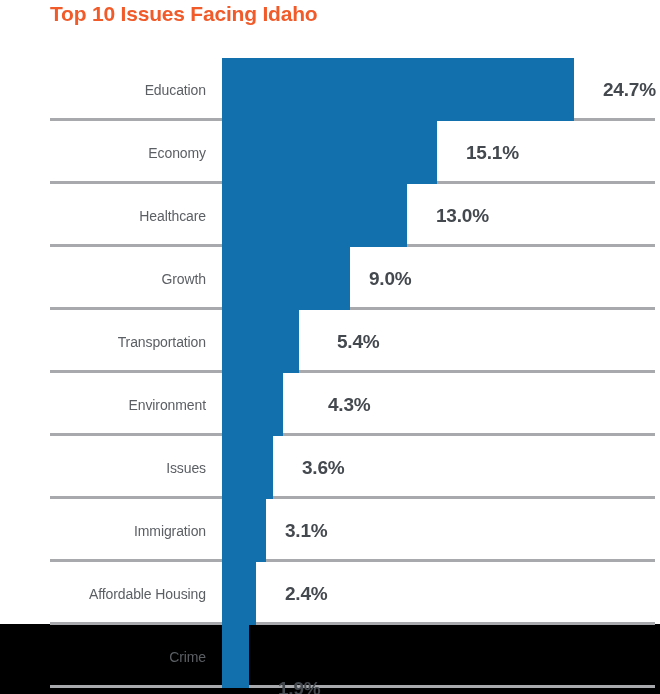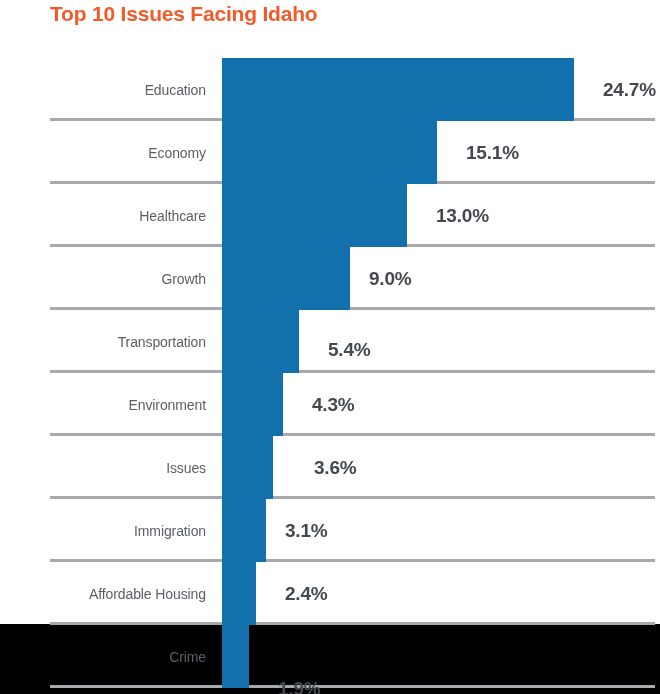--- a/index.html
+++ b/index.html
@@ -146,37 +146,37 @@
           <div class="bar" style="width: 128px; background: rgb(18, 112, 172);"></div>
         </div>
         <div class="value-label" style="left: 340px;">9.0%</div>
         <div class="row-separator" style="background: rgb(167, 169, 172);"></div>
       </div>
       <div class="bar-row">
         <div class="category-label">Transportation</div>
         <div class="bar-wrap">
           <div class="bar" style="width: 77px; background: rgb(18, 112, 172);"></div>
         </div>
-        <div class="value-label" style="left: 299px; margin-top: 8px;">5.4%</div>
+        <div class="value-label" style="left: 308px;">5.4%</div>
         <div class="row-separator" style="background: rgb(167, 169, 172);"></div>
       </div>
       <div class="bar-row">
         <div class="category-label">Environment</div>
         <div class="bar-wrap">
           <div class="bar" style="width: 61px; background: rgb(18, 112, 172);"></div>
         </div>
-        <div class="value-label" style="left: 283px;">4.3%</div>
+        <div class="value-label" style="left: 299px;">4.3%</div>
         <div class="row-separator" style="background: rgb(167, 169, 172);"></div>
       </div>
       <div class="bar-row">
         <div class="category-label">Issues</div>
         <div class="bar-wrap">
           <div class="bar" style="width: 51px; background: rgb(18, 112, 172);"></div>
         </div>
-        <div class="value-label" style="left: 285px;">3.6%</div>
+        <div class="value-label" style="left: 273px;">3.6%</div>
         <div class="row-separator" style="background: rgb(167, 169, 172);"></div>
       </div>
       <div class="bar-row">
         <div class="category-label">Immigration</div>
         <div class="bar-wrap">
           <div class="bar" style="width: 44px; background: rgb(18, 112, 172);"></div>
         </div>
         <div class="value-label" style="left: 256px;">3.1%</div>
         <div class="row-separator" style="background: rgb(167, 169, 172);"></div>
       </div>

